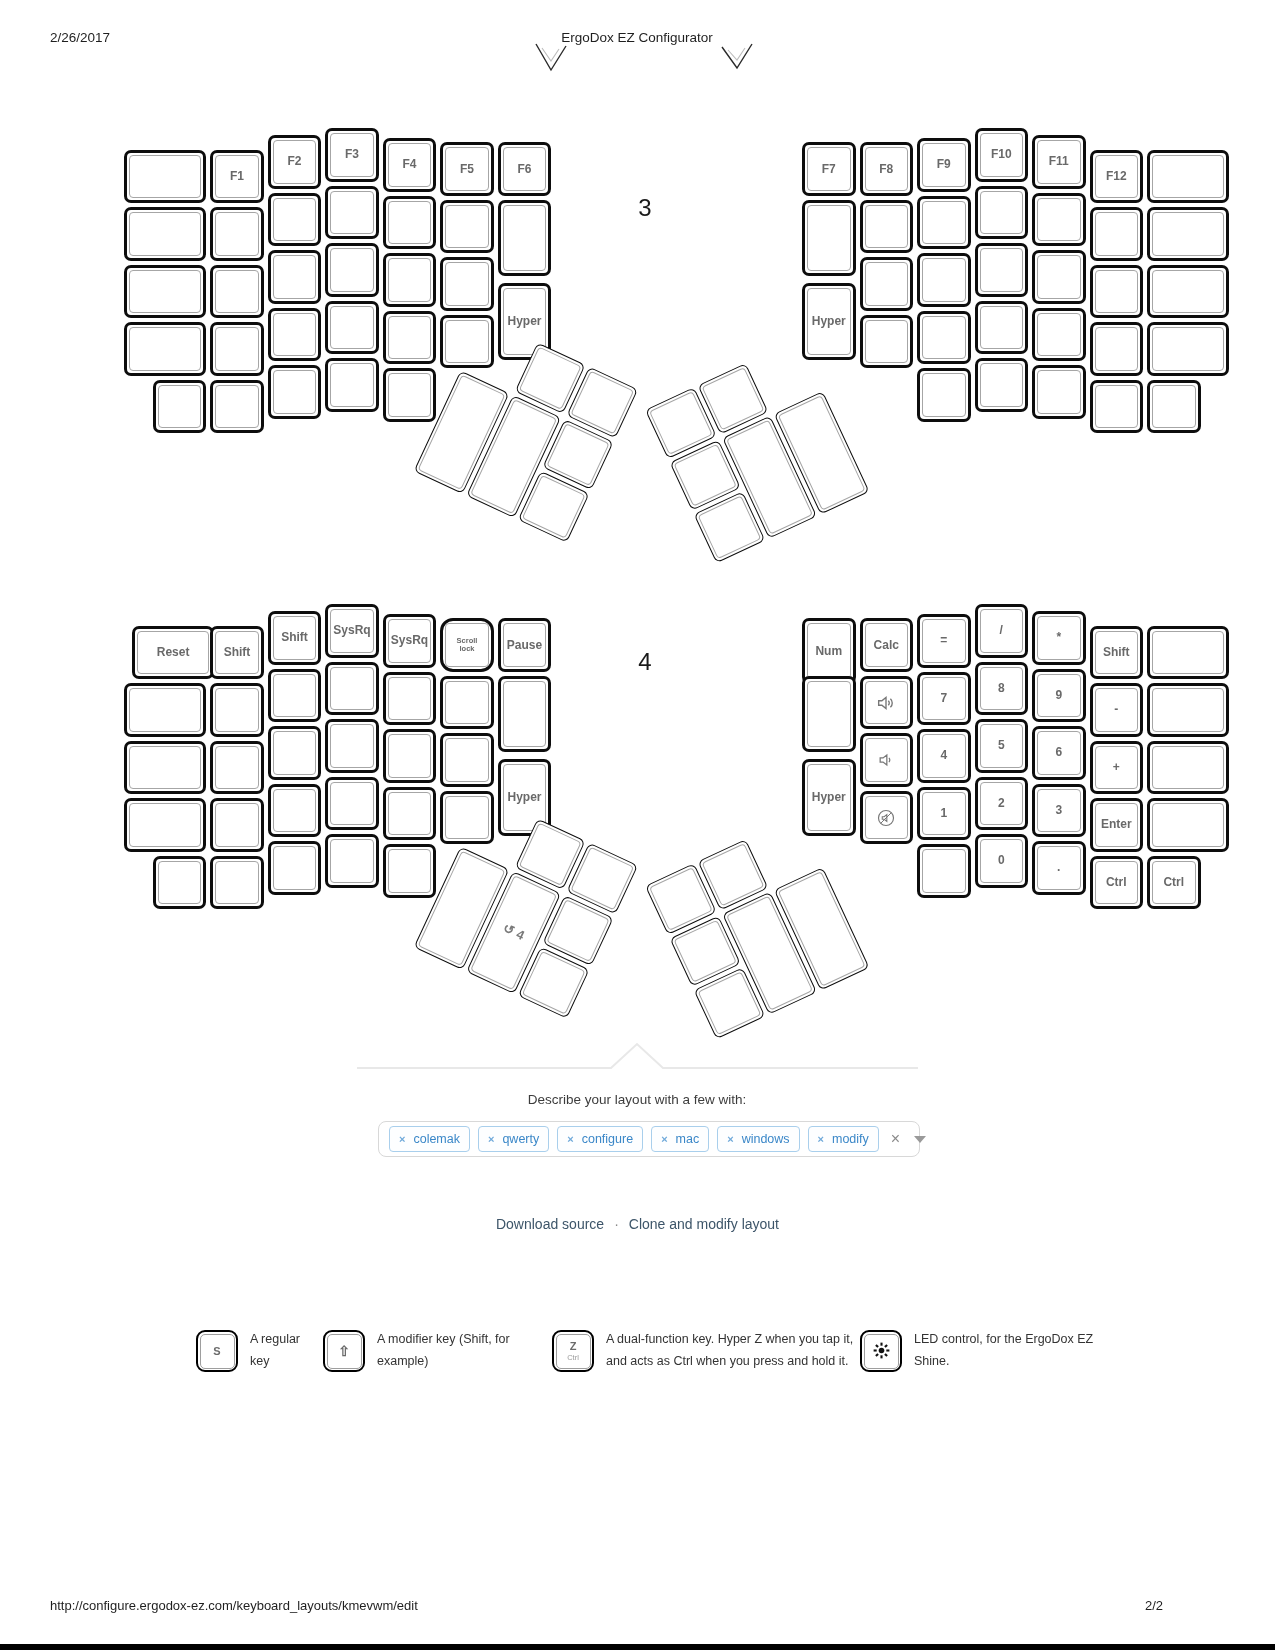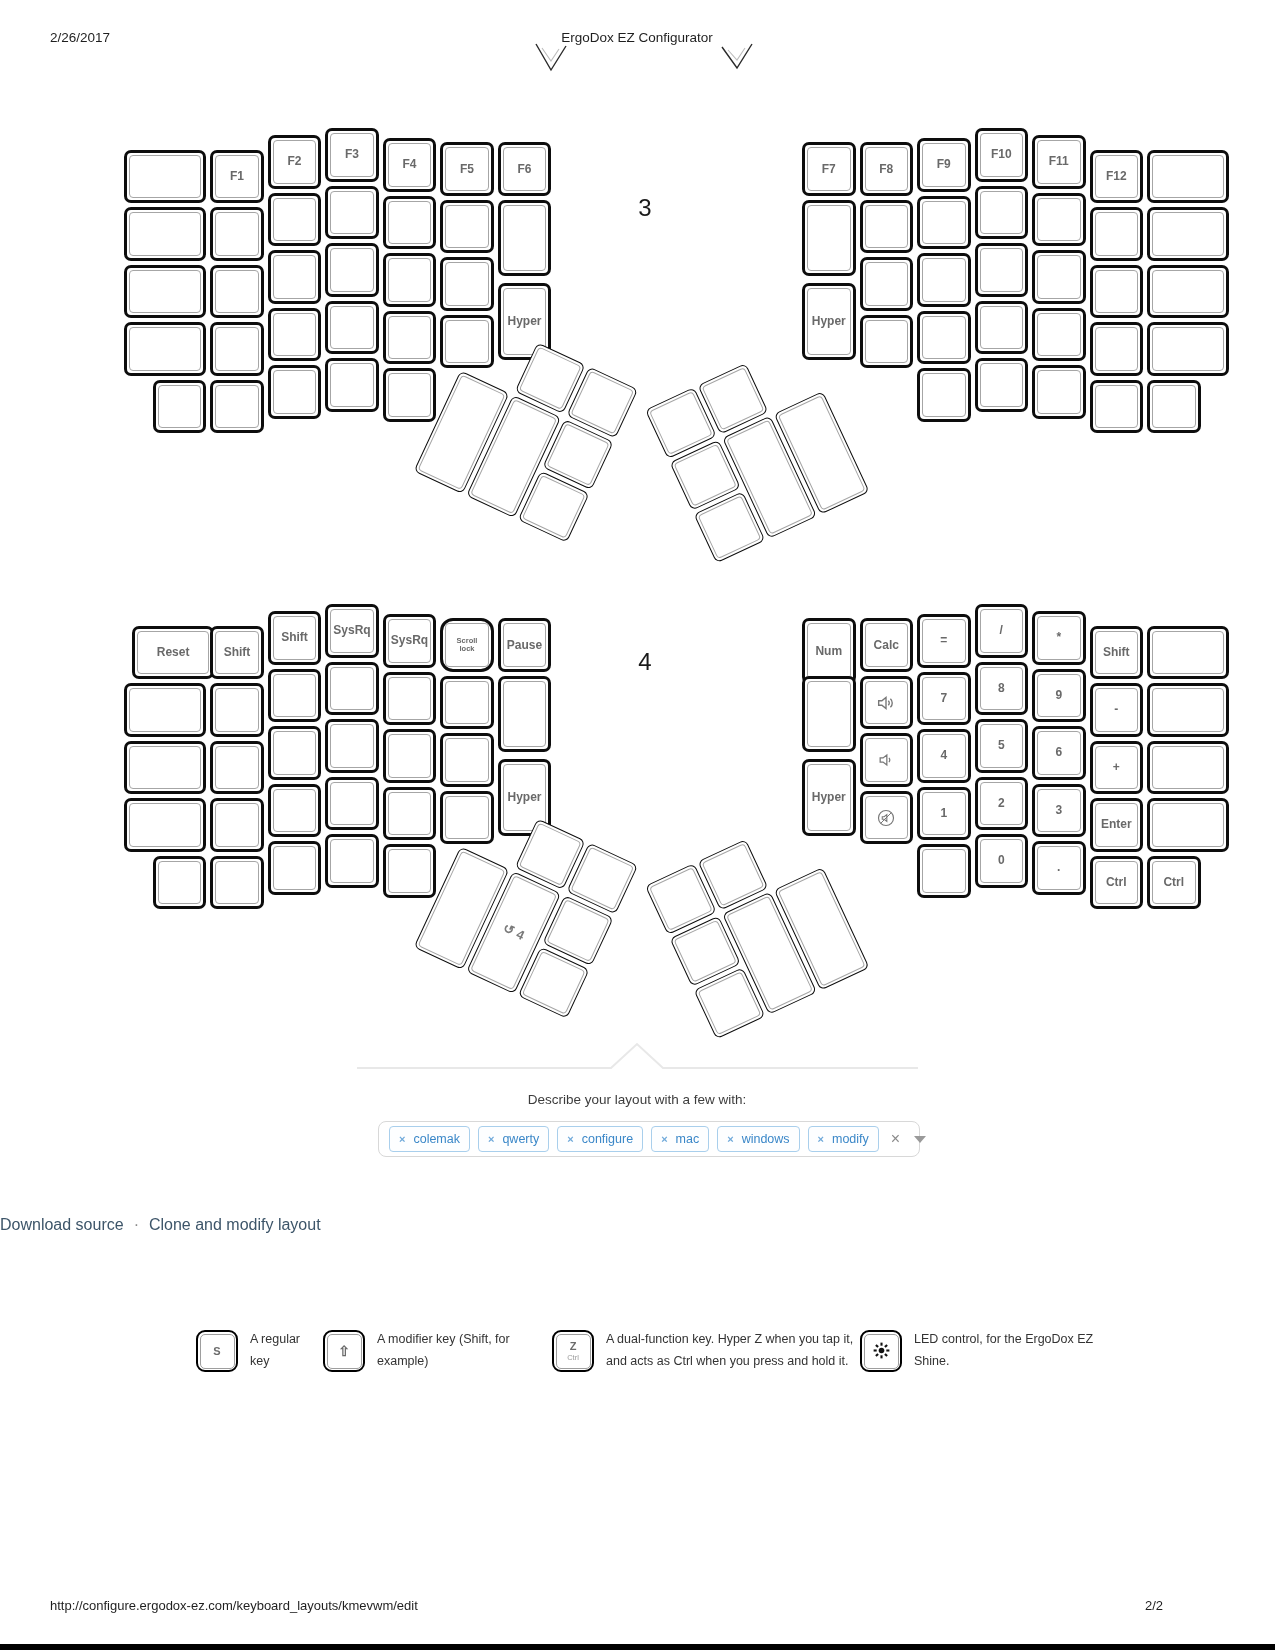--- a/index.html
+++ b/index.html
@@ -33,22 +33,22 @@
                 font-size:13.5px;color:#3c3c3c;}
   .tag-box{position:absolute;left:378px;top:1121px;width:542px;height:36px;border:1px solid #d8d8d8;
            border-radius:8px;box-sizing:border-box;display:flex;align-items:center;padding-left:10px;gap:8px;background:#fff;}
   .tag-pill{display:flex;align-items:center;gap:8px;height:24px;padding:0 9px;border:1px solid #a9cfec;
             border-radius:4px;color:#3a87c8;font-size:12.5px;background:#fdfeff;}
   .tag-pill .x{font-size:11px;color:#6fa9da;font-weight:bold;}
   .tag-clear{color:#8a8a8a;font-size:16px;margin-left:4px;}
   .tag-caret{width:0;height:0;border-left:6px solid transparent;border-right:6px solid transparent;
              border-top:7px solid #9a9a9a;margin-left:6px;}
 
-  .links-row{position:absolute;left:0;top:1216px;width:100%;display:flex;justify-content:flex-start;
-             align-items:center;gap:10px;font-size:16px;}
+  .links-row{position:absolute;left:0;top:1216px;width:100%;display:flex;justify-content:center;
+             align-items:center;gap:10px;font-size:14px;}
   .links-row .lnk{color:#3d5569;}
   .links-row .dot{color:#8a8a8a;}
   .flash-row{position:absolute;left:0;top:1256px;width:100%;display:flex;justify-content:center;
              align-items:center;gap:10px;font-size:13.5px;}
   .flash-row .flabel{color:#333;}
   .flash-row .ficons{display:flex;align-items:center;gap:9px;margin:0 4px;}
   .flash-row .howto{color:#9fb0bd;margin-left:8px;}
   .legend-key{position:absolute;width:42px;height:42px;background:#fff;border:2.5px solid #000;
               border-radius:9px;box-sizing:border-box;display:flex;flex-direction:column;
               align-items:center;justify-content:center;}

